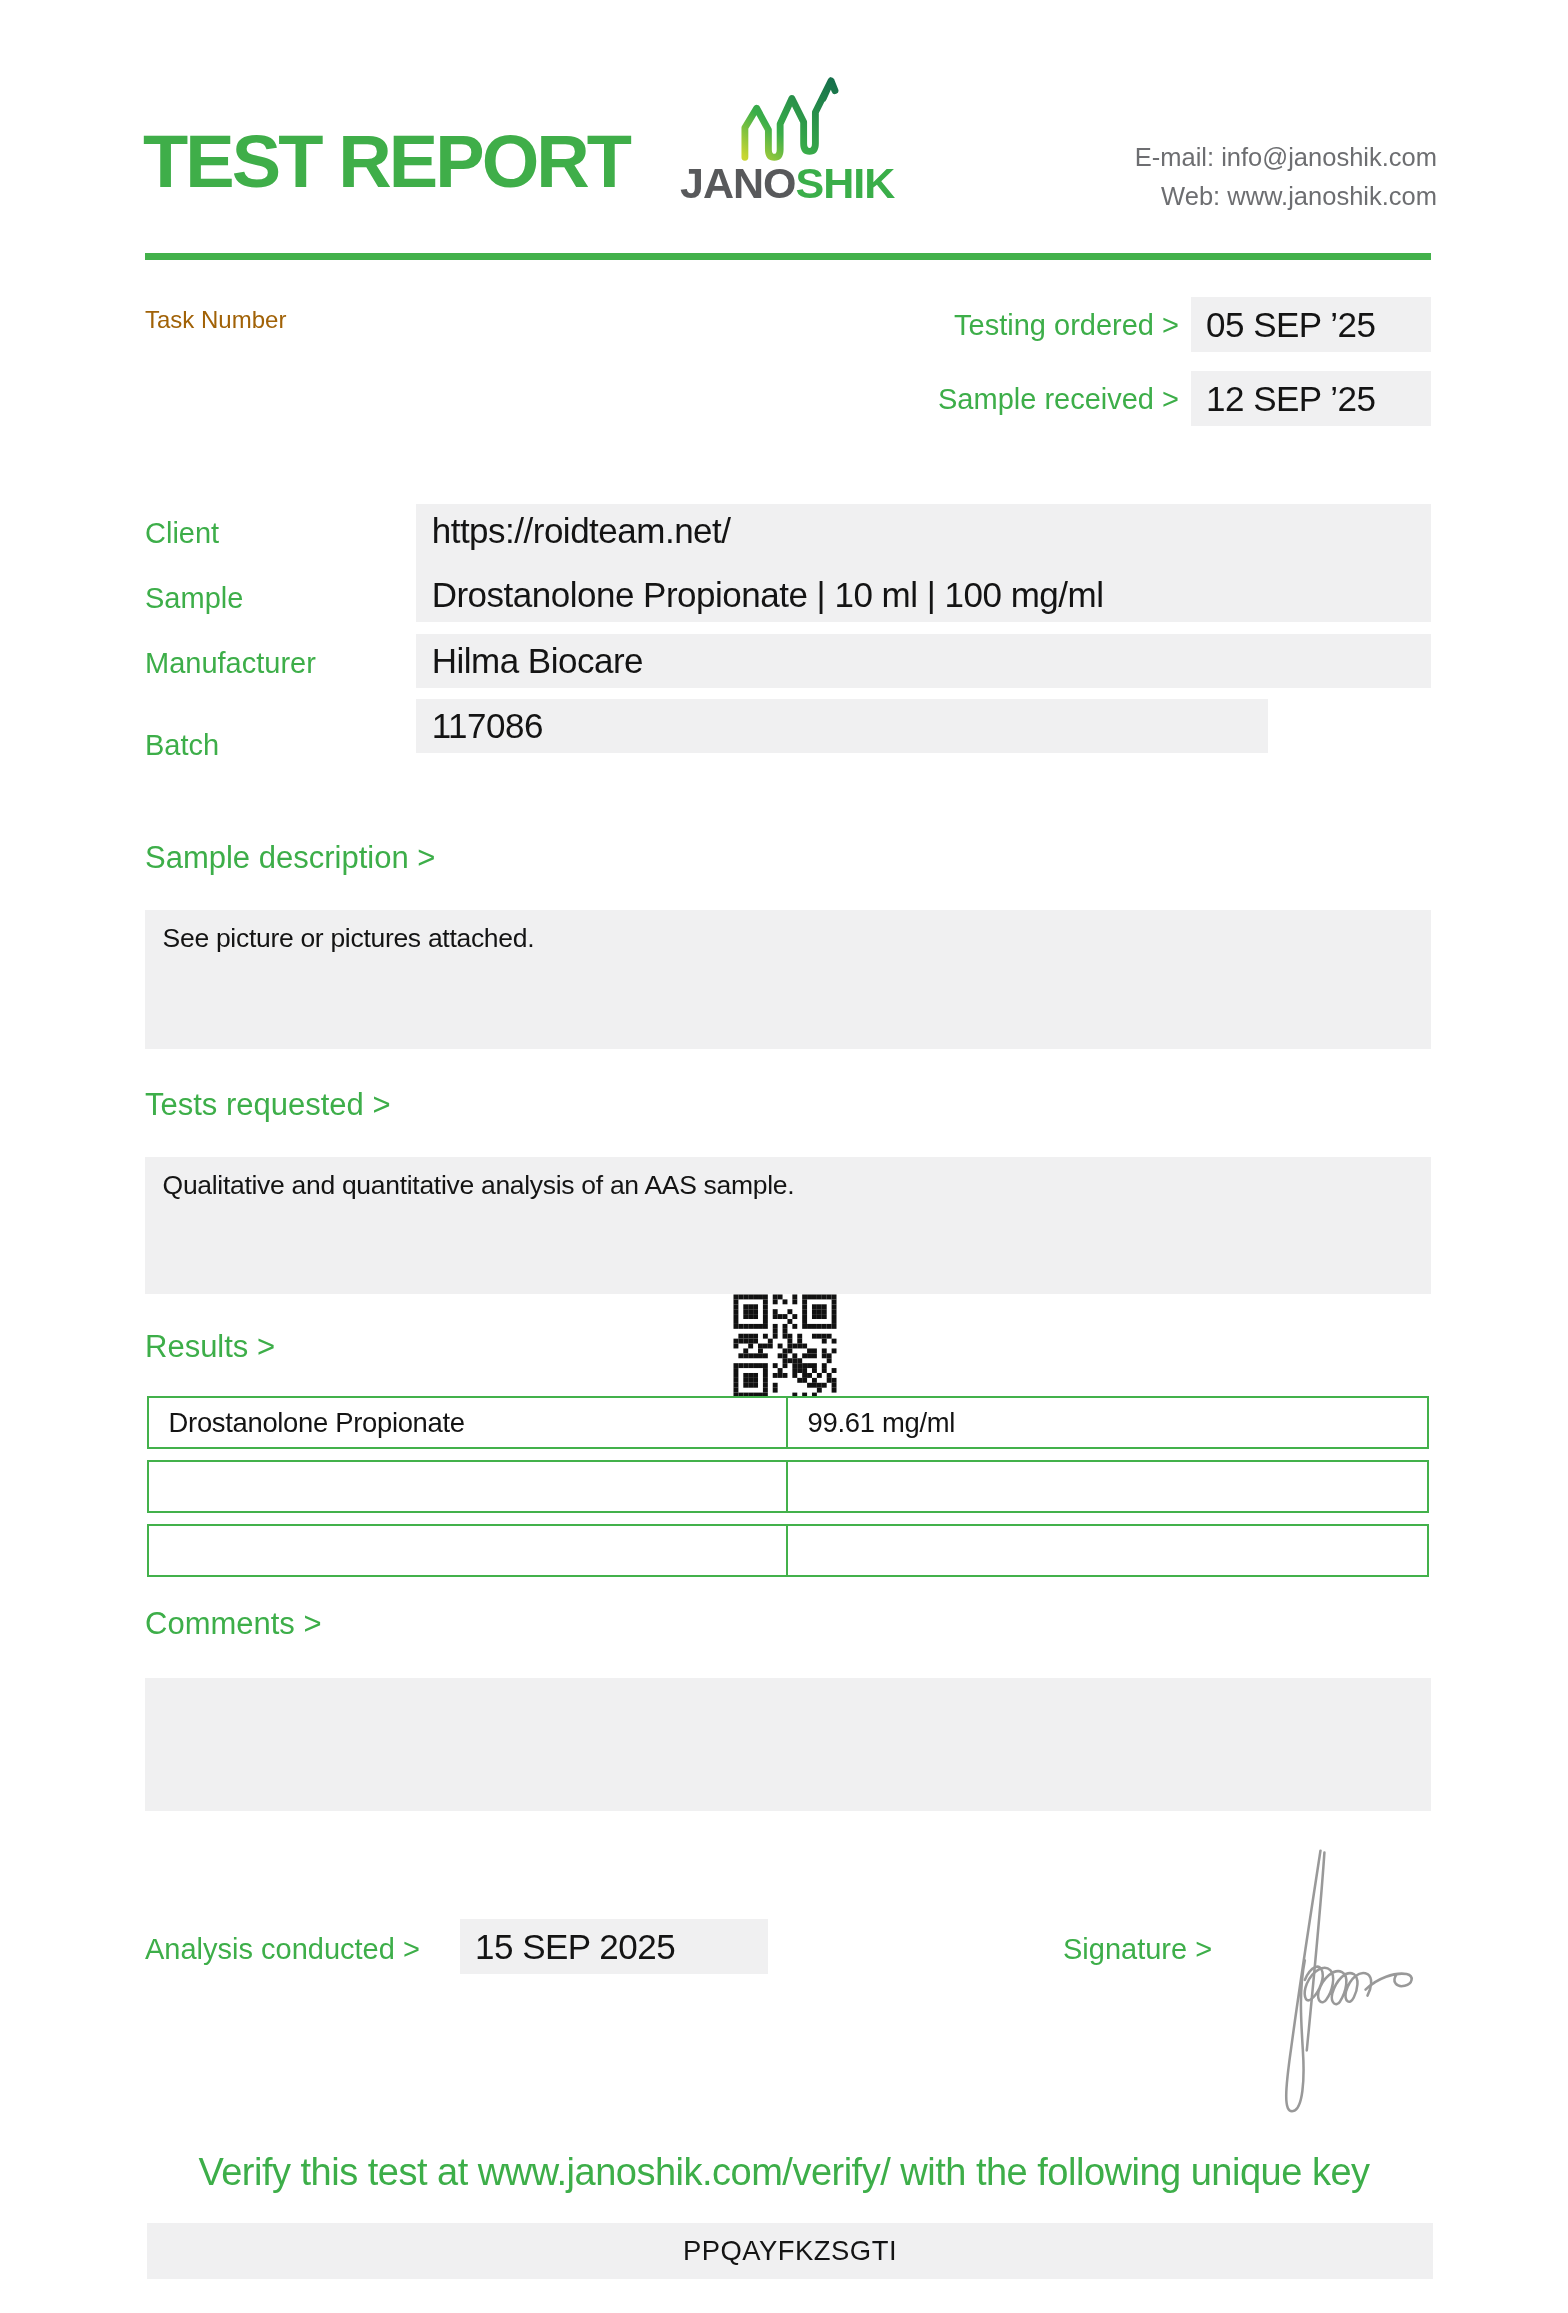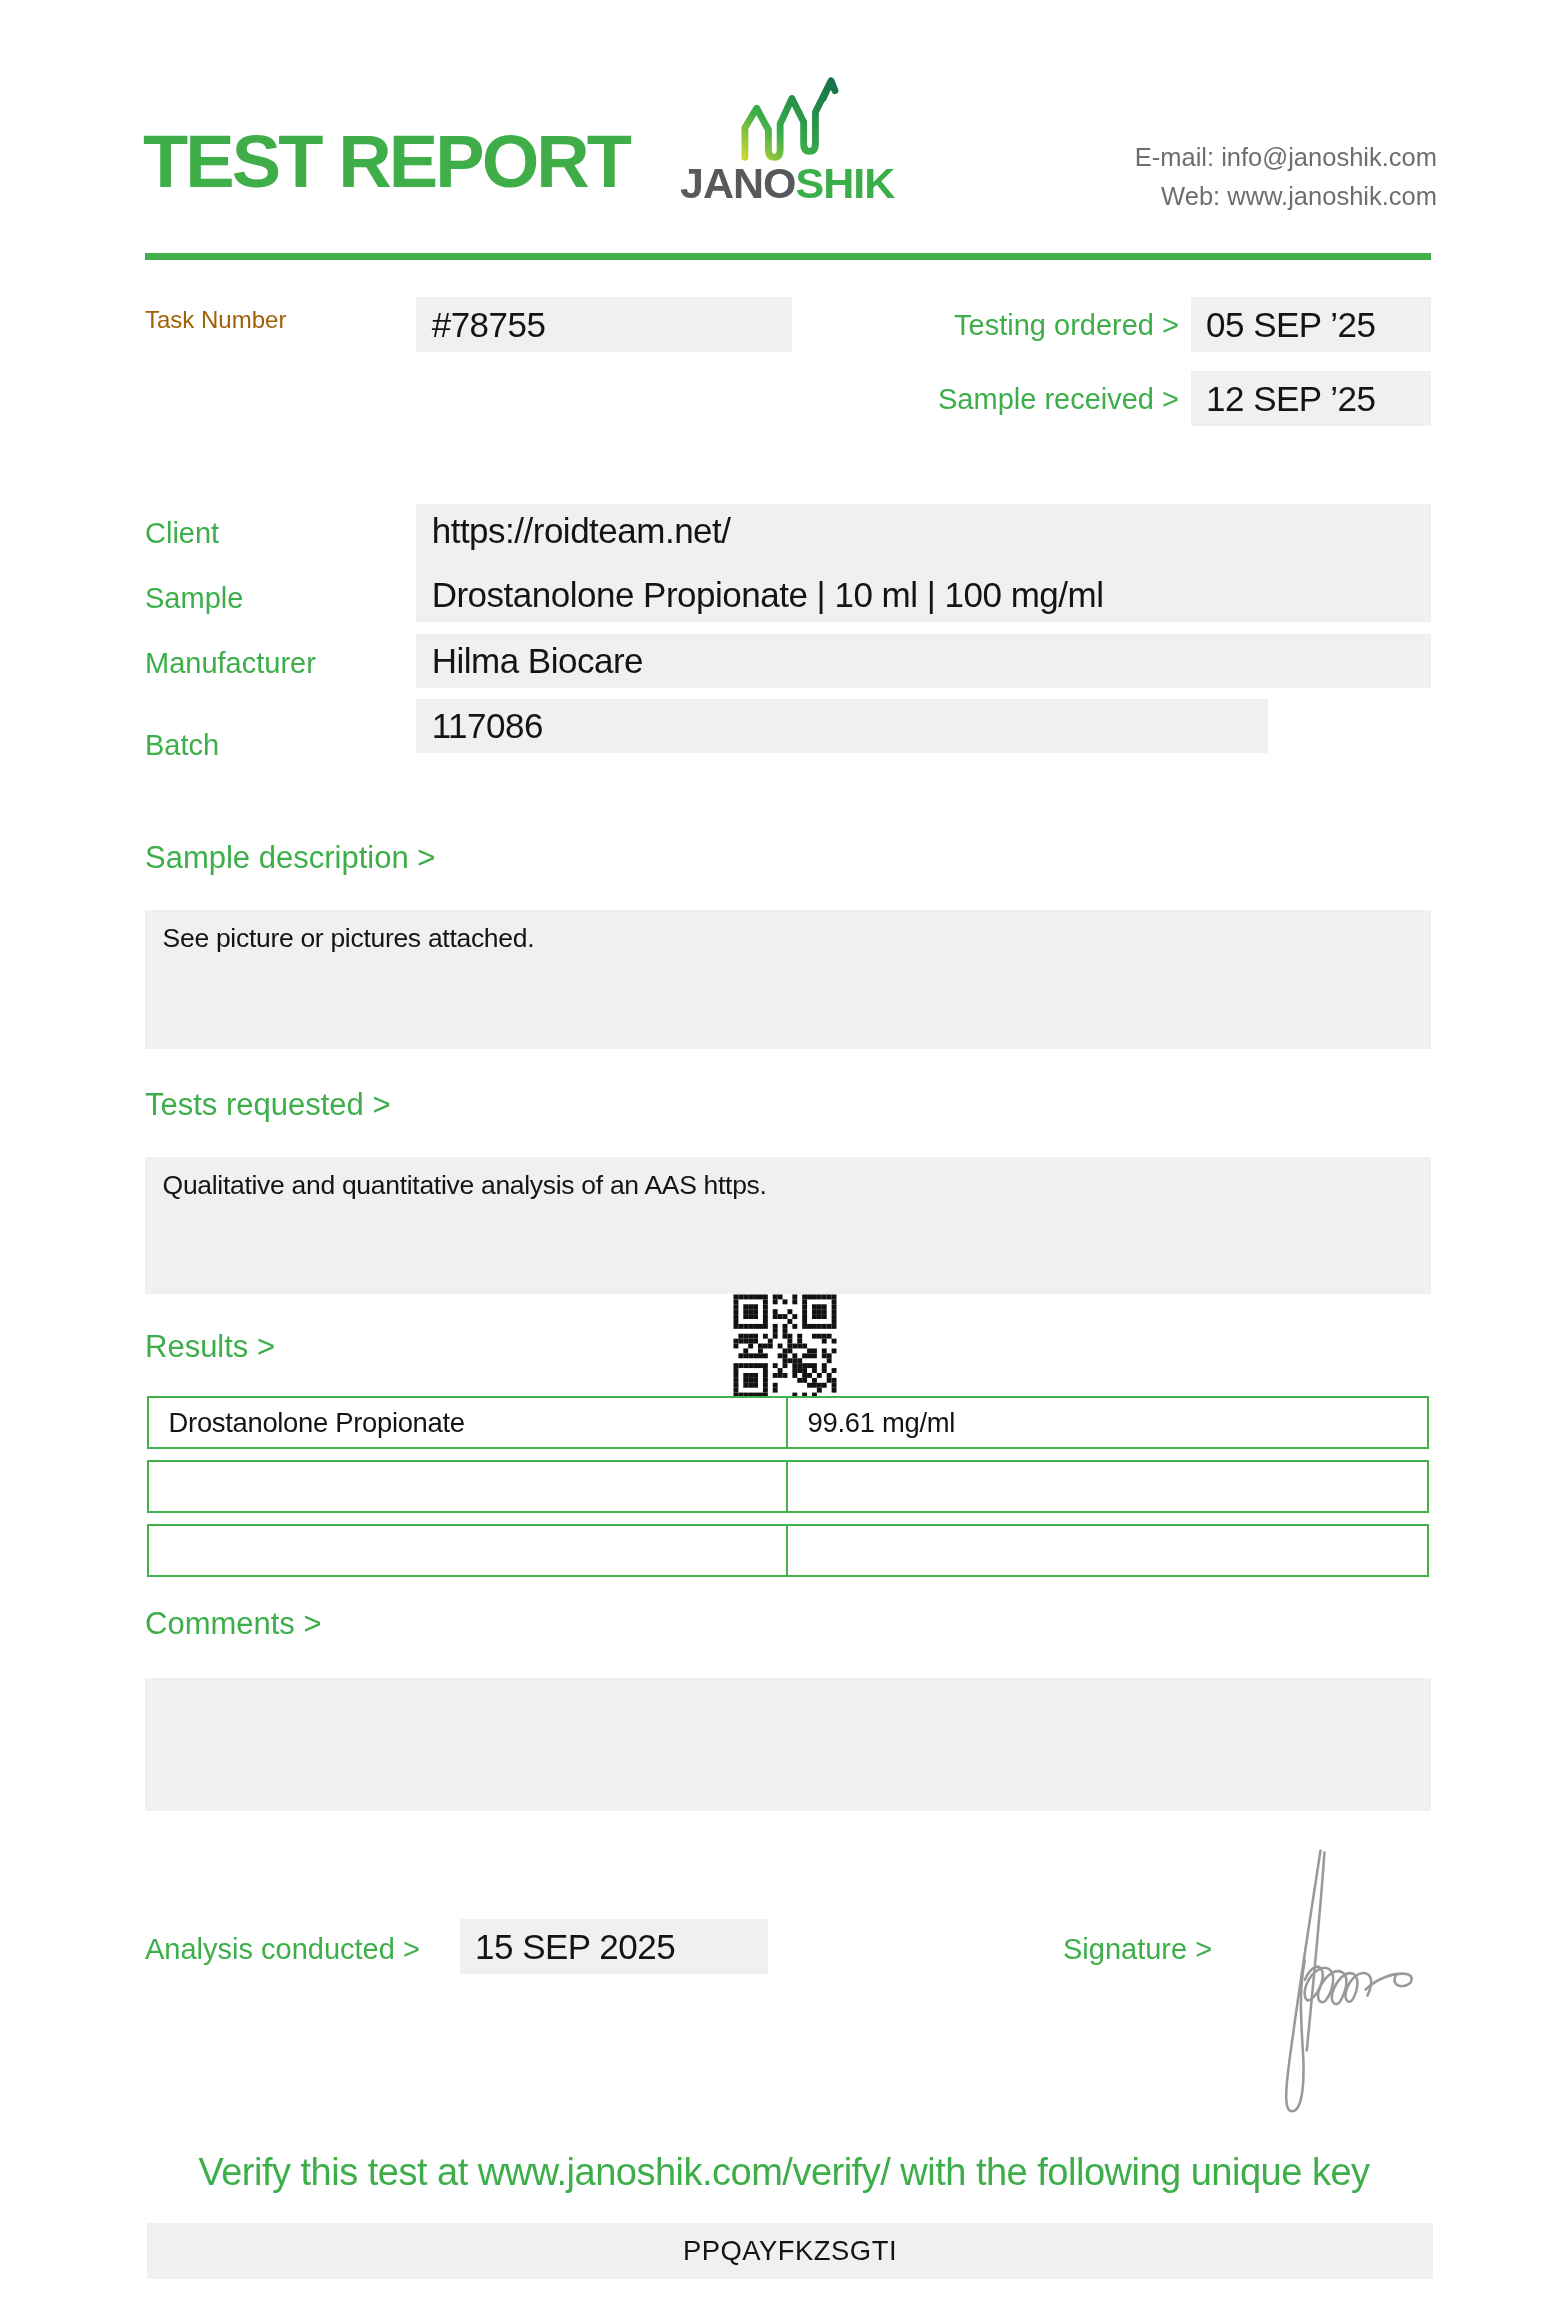--- a/index.html
+++ b/index.html
@@ -69,21 +69,20 @@
   </div>
 
   <div class="abs contact">
     <div>E-mail: info@janoshik.com</div>
     <div>Web: www.janoshik.com</div>
   </div>
 
   <div class="abs rule"></div>
 
   <div class="abs label-lg" style="left:145px;top:306px;">Task Number</div>
-  <div class="abs vbox" style="left:416px;top:297px;width:376px;height:55px;line-height:55px;">#78755</div>
 
   <div class="abs label" style="left:804px;top:309px;width:375px;text-align:right;">Testing ordered &gt;</div>
   <div class="abs datebox" style="left:1191px;top:297px;width:240px;height:55px;">05 SEP ’25</div>
 
   <div class="abs label" style="left:804px;top:383px;width:375px;text-align:right;">Sample received &gt;</div>
   <div class="abs datebox" style="left:1191px;top:371px;width:240px;height:55px;">12 SEP ’25</div>
 
   <div class="abs label" style="left:145px;top:517px;">Client</div>
   <div class="abs vbox" style="left:416px;top:504px;width:1015px;height:70px;line-height:54px;">https://roidteam.net/</div>
 
@@ -96,21 +95,21 @@
   <div class="abs label" style="left:145px;top:713px;margin-top:16px;">Batch</div>
   <div class="abs vbox" style="left:416px;top:699px;width:852px;height:54px;line-height:54px;">117086</div>
 
   <div class="abs heading" style="left:145px;top:841px;">Sample description &gt;</div>
   <div class="abs bigbox" style="top:910px;height:139px;">
     <span>See picture or pictures attached.</span>
   </div>
 
   <div class="abs heading" style="left:145px;top:1088px;">Tests requested &gt;</div>
   <div class="abs bigbox" style="top:1157px;height:137px;">
-    <span>Qualitative and quantitative analysis of an AAS https.</span>
+    <span>Qualitative and quantitative analysis of an AAS sample.</span>
   </div>
 
   <svg class="abs" style="left:733px;top:1294px;width:104px;height:104px;" viewBox="0 0 106 106" id="qr-svg">
       <rect x="0" y="0" width="106" height="106" fill="#ffffff"></rect>
       <rect x="0.5" y="0.5" width="5" height="5" fill="#111111"></rect>
       <rect x="5.5" y="0.5" width="5" height="5" fill="#111111"></rect>
       <rect x="10.5" y="0.5" width="5" height="5" fill="#111111"></rect>
       <rect x="15.5" y="0.5" width="5" height="5" fill="#111111"></rect>
       <rect x="20.5" y="0.5" width="5" height="5" fill="#111111"></rect>
       <rect x="25.5" y="0.5" width="5" height="5" fill="#111111"></rect>

